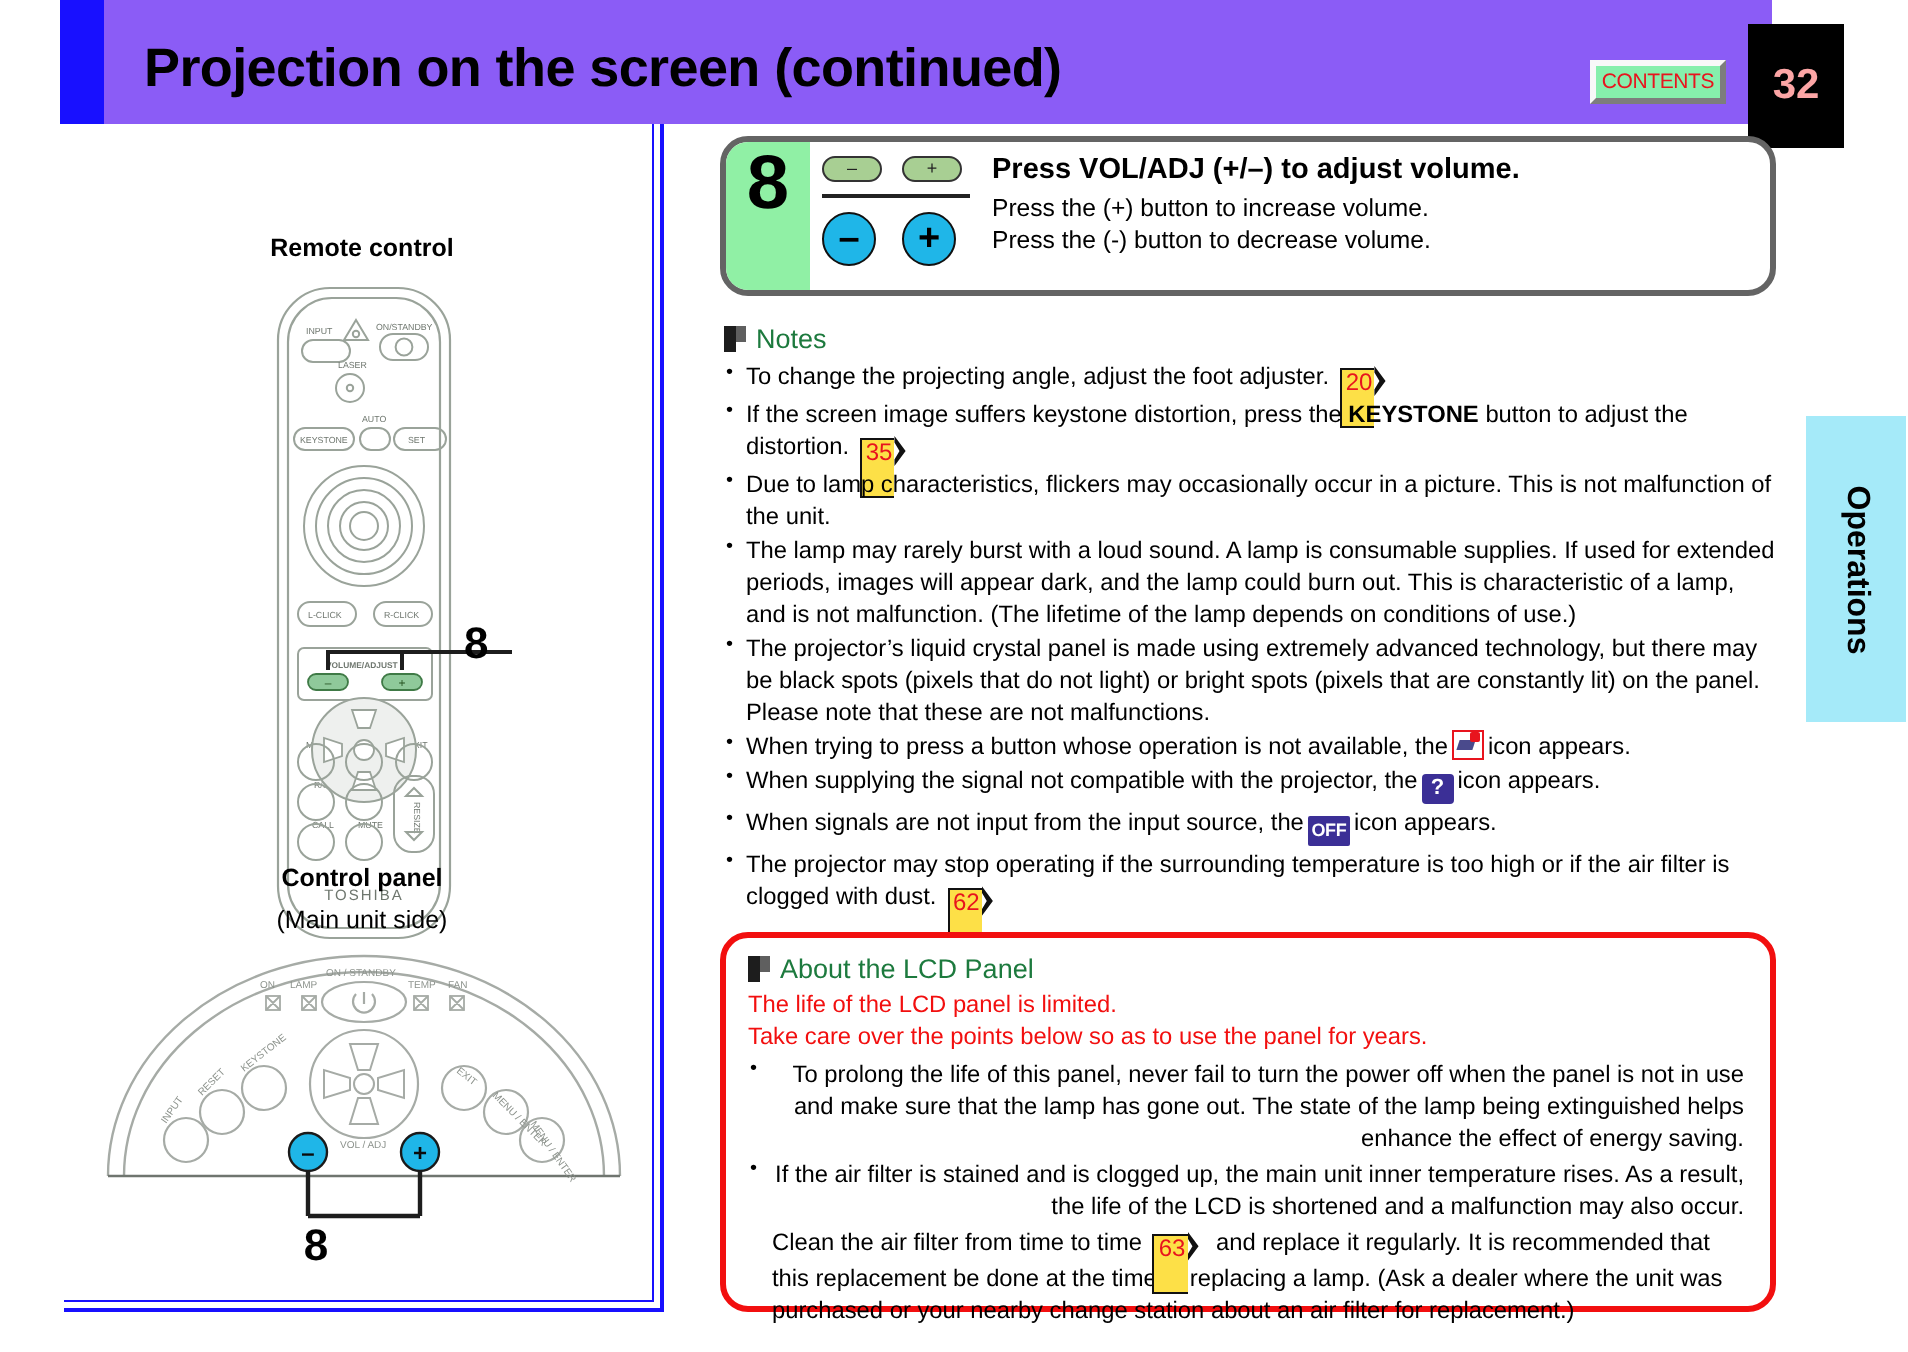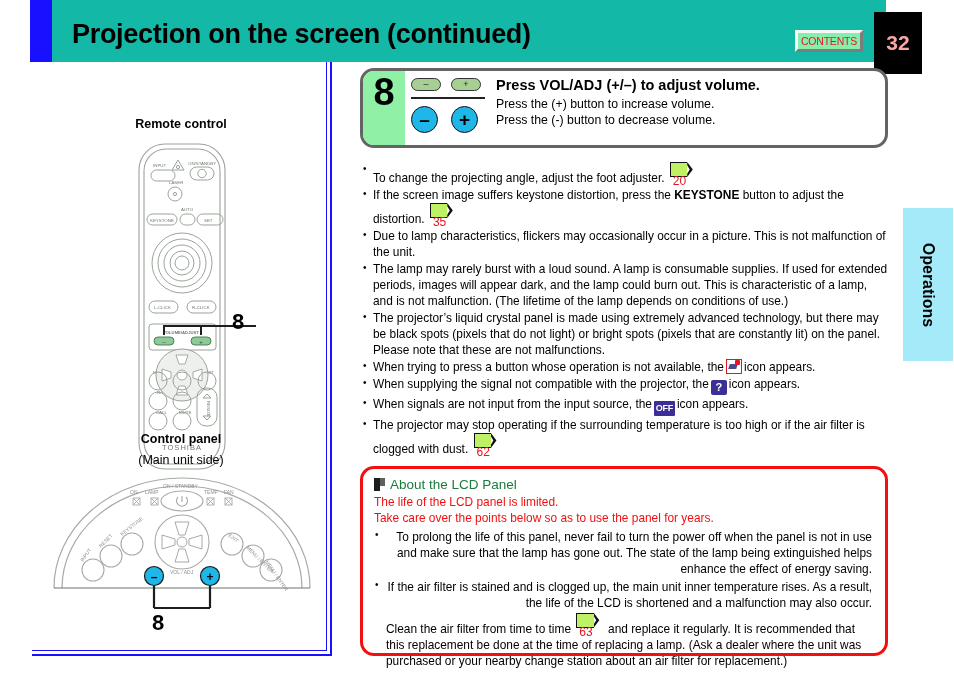--- a/index.html
+++ b/index.html
@@ -10,21 +10,21 @@
   body {
     width: 954px; height: 676px;
     position: relative;
     font-family: "Liberation Sans", sans-serif;
     overflow: hidden;
   }
 
   
   #header {
     position: absolute; left: 30px; top: 0; width: 856px; height: 62px;
-    background: #14b8a6;
+    background: #8b5cf6;
   }
   #header-accent {
     position: absolute; left: 0; top: 0; width: 22px; height: 62px;
     background: #1810ff;
   }
   #page-title {
     position: absolute; left: 42px; top: 19px;
     font-size: 27px; font-weight: bold; color: #000;
     letter-spacing: -0.3px; white-space: nowrap;
   }
@@ -175,22 +175,22 @@
   b.kw { font-weight: bold; }
 
   
   .pageref {
     display: inline-block; position: relative; vertical-align: -3px;
     margin: 0 2px 0 2px; height: 15px;
   }
   .pageref i {
     display: inline-block; font-style: normal;
     border: 1.3px solid #111; border-right: none;
-    background: #bef264; color: #e8141e;
-    font-size: 12px; line-height: 12px; padding: 12px 1px 1px 2px; height: 15px;
+    background: #fde047; color: #e8141e;
+    font-size: 12px; line-height: 12px; padding: 0 1px 1px 2px; height: 30px;
   }
   .pageref u {
     display: inline-block; text-decoration: none;
     width: 9px; height: 15px; vertical-align: top;
     background: #111;
     clip-path: polygon(0 0, 62% 50%, 0 100%, 0 78%, 28% 50%, 0 22%);
   }
 
   
   .ico {
@@ -444,20 +444,24 @@
     </div>
   </div>
   <div id="step-text">
     <div id="step-heading">Press VOL/ADJ (+/–) to adjust volume.</div>
     <div class="step-line">Press the (+) button to increase volume.</div>
     <div class="step-line">Press the (-) button to decrease volume.</div>
   </div>
 </div>
 
 <div id="notes-section">
+  <div class="section-heading">
+    <span class="heading-glyph"></span>
+    <span class="title-text">Notes</span>
+  </div>
   <ul class="notes-list">
 
     <li>
       <span>To change the projecting angle, adjust the foot adjuster.</span>
       <span class="pageref"><i>20</i><u></u></span>
     </li>
 
     <li>
       <span>If the screen image suffers keystone distortion, press the</span>
       <b class="kw">KEYSTONE</b>

